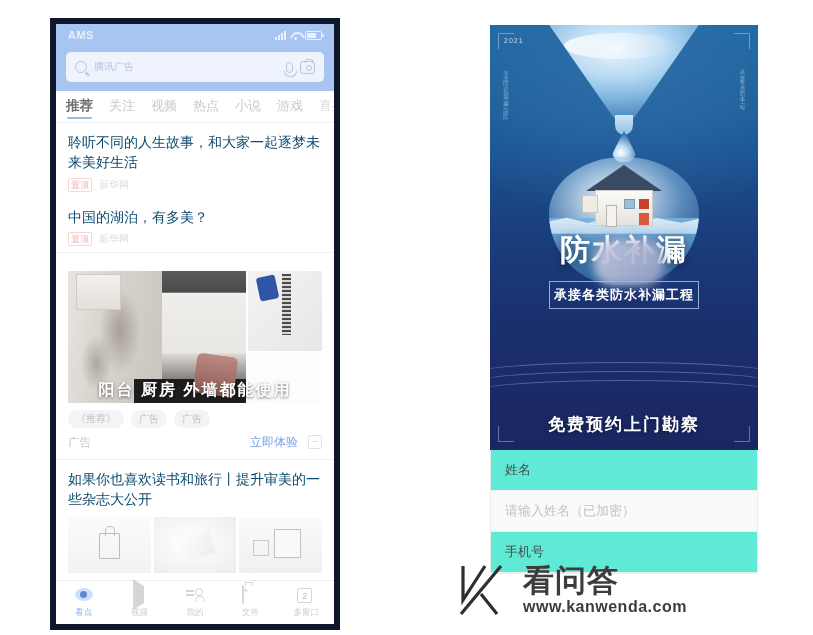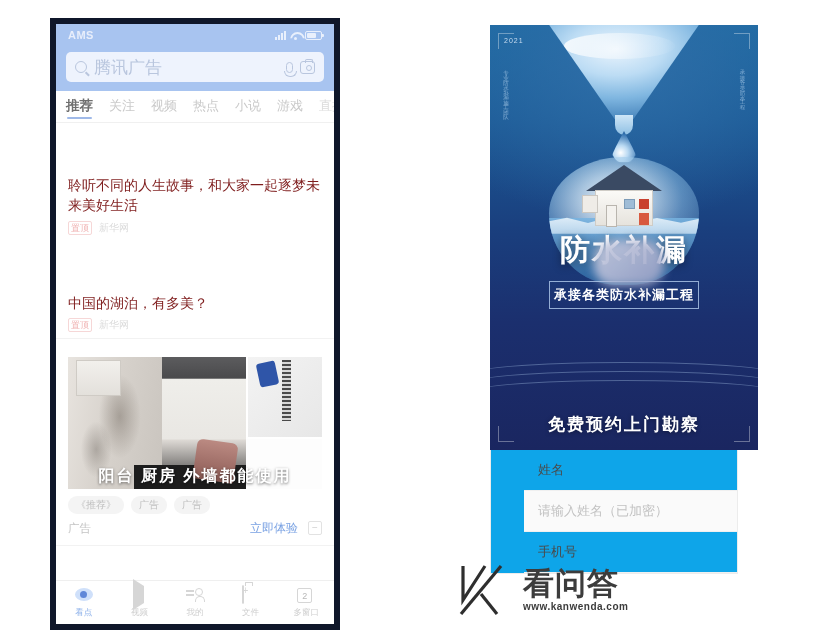--- a/index.html
+++ b/index.html
@@ -41,21 +41,21 @@
   .batt i{position:absolute;left:1px;top:1px;bottom:1px;width:60%;background:#e9f0fc;border-radius:1px;}
 
   .search-wrap { background: #a8c4f0; padding: 6px 10px 9px; }
   .search-box {
     height: 30px; background: #eef3fd; border-radius: 5px;
     display: flex; align-items: center; padding: 0 9px; gap: 7px;
   }
   .mag { width: 12px; height: 12px; border: 1.6px solid #b9c6de; border-radius: 50%; position: relative; flex: none; }
   .mag::after { content: ""; position: absolute; right: -4px; bottom: -3px; width: 5px; height: 1.6px;
     background: #b9c6de; transform: rotate(45deg); }
-  .search-ph { font-size: 17px; color: #b9c6de; flex: 1; }
+  .search-ph { font-size: 10px; color: #b9c6de; flex: 1; }
   .mic { width: 7px; height: 11px; border: 1.5px solid #b9c6de; border-radius: 4px; position: relative; flex:none; }
   .mic::after{content:"";position:absolute;left:-3px;bottom:-5px;width:11px;height:5px;
     border:1.5px solid #b9c6de;border-top:none;border-radius:0 0 6px 6px;}
   .cam { width: 15px; height: 13px; border: 1.5px solid #b9c6de; border-radius: 3px; position: relative; flex:none; }
   .cam::before{content:"";position:absolute;left:3.5px;top:-3px;width:6px;height:3px;
     border:1.5px solid #b9c6de;border-bottom:none;border-radius:2px 2px 0 0;}
   .cam::after{content:"";position:absolute;left:4.5px;top:3.5px;width:4px;height:4px;
     border:1.5px solid #b9c6de;border-radius:50%;}
 
   .tabs {
@@ -69,21 +69,21 @@
     background:#9fb9e8; border-radius:1px; }
   .tab.fade { color: #dcdcdc; }
   .tab-more {
     margin-left: auto; width: 17px; height: 17px; border-radius: 50%;
     background: #eeeeee; display: flex; align-items: center; justify-content: center;
     color: #b4b4b4; font-size: 10px; flex: none;
   }
 
   .feed { background: #fff; }
   .news { padding: 9px 12px 6px; }
-  .news-title { font-size: 14px; line-height: 1.45; color: #7f1d1d; margin-top: 43px; }
+  .news-title { font-size: 14px; line-height: 1.45; color: #0c4a6e; }
   .news-meta { display: flex; align-items: center; gap: 7px; margin-top: 5px; }
   .pin { font-size: 9px; color: #f0b3b3; border: 1px solid #f6d7d7; border-radius: 2px; padding: 0 2px; line-height: 12px;}
   .src { font-size: 10px; color: #dcdcdc; }
 
   .ad-card { border-top: 1px solid #f2f2f2; padding: 10px 12px 0; }
   .ad-title { font-size: 14px; line-height: 1.45; color: #4a4a4a; }
   .ad-media {
     margin-top: 8px; height: 132px; position: relative; overflow: hidden;
     background: linear-gradient(180deg,#dedad6 0%,#cfcbc7 100%);
     padding-left: 24px;
@@ -258,31 +258,31 @@
   .p-waves { position:absolute; left:0; right:0; bottom:46px; height:42px; overflow:hidden; opacity:.55; }
   .p-waves i { position:absolute; left:-10%; width:120%; height:28px; border-radius:50%;
     border-top:1.5px solid rgba(190,220,250,.6); }
   .p-waves i:nth-child(1){ top:0; }
   .p-waves i:nth-child(2){ top:9px; }
   .p-waves i:nth-child(3){ top:18px; }
 
   .p-cta { position:absolute; left:0; right:0; bottom:14px; text-align:center;
     font-size:17px; font-weight:800; color:#ffffff; letter-spacing:2px;
     text-shadow:0 1px 4px rgba(0,0,0,.4); }
-  .form { width:248px; background:#0ea5e9; border:1px solid #ececec; border-top:none;padding-left:33px; }
+  .form { width:268px; background:#5eead4; border:1px solid #ececec; border-top:none; }
   .f-row { padding:11px 14px; border-bottom:1px solid #f0f0f0; font-size:13px; color:#4a4a4a; }
   .f-row.ph { color:#c2c2c2; background:#fafafa; }
 
   
   .wm { position:absolute; left:455px; top:560px; display:flex; align-items:center; gap:12px; }
   .wm-k { width:56px; height:60px; position:relative; }
   .wm-k svg { display:block; }
   .wm-txt { display:flex; flex-direction:column; }
   .wm-cn { font-size:31px; font-weight:800; color:#3c3c3c; letter-spacing:1px; line-height:1; }
-  .wm-url { font-size:10px; font-weight:700; color:#3c3c3c; letter-spacing:.5px; margin-top:2px; }
+  .wm-url { font-size:16px; font-weight:700; color:#3c3c3c; letter-spacing:.5px; margin-top:2px; }
 </style>
 </head>
 <body>
 
 <div id="root">
 
   <div class="phone">
 
     <div class="status-bar">
       <div class="status-left">AMS</div>

